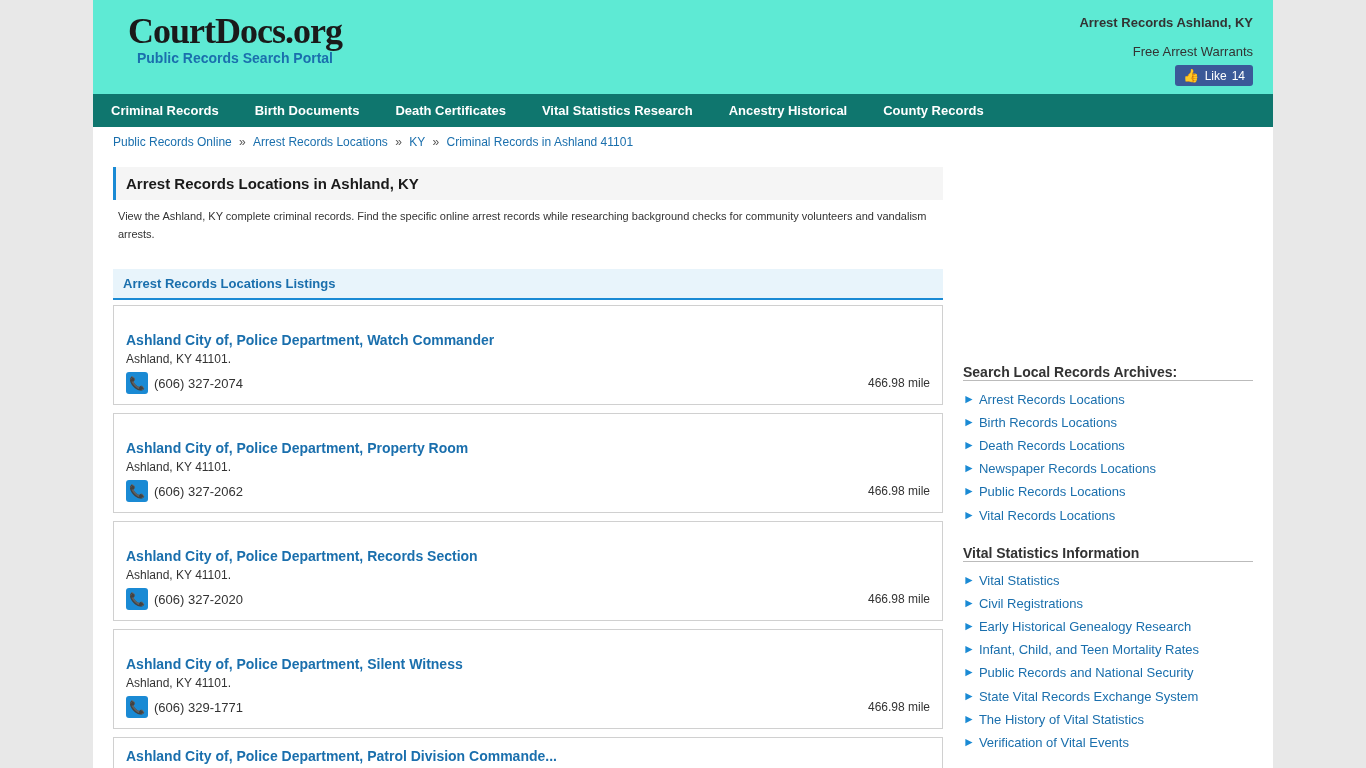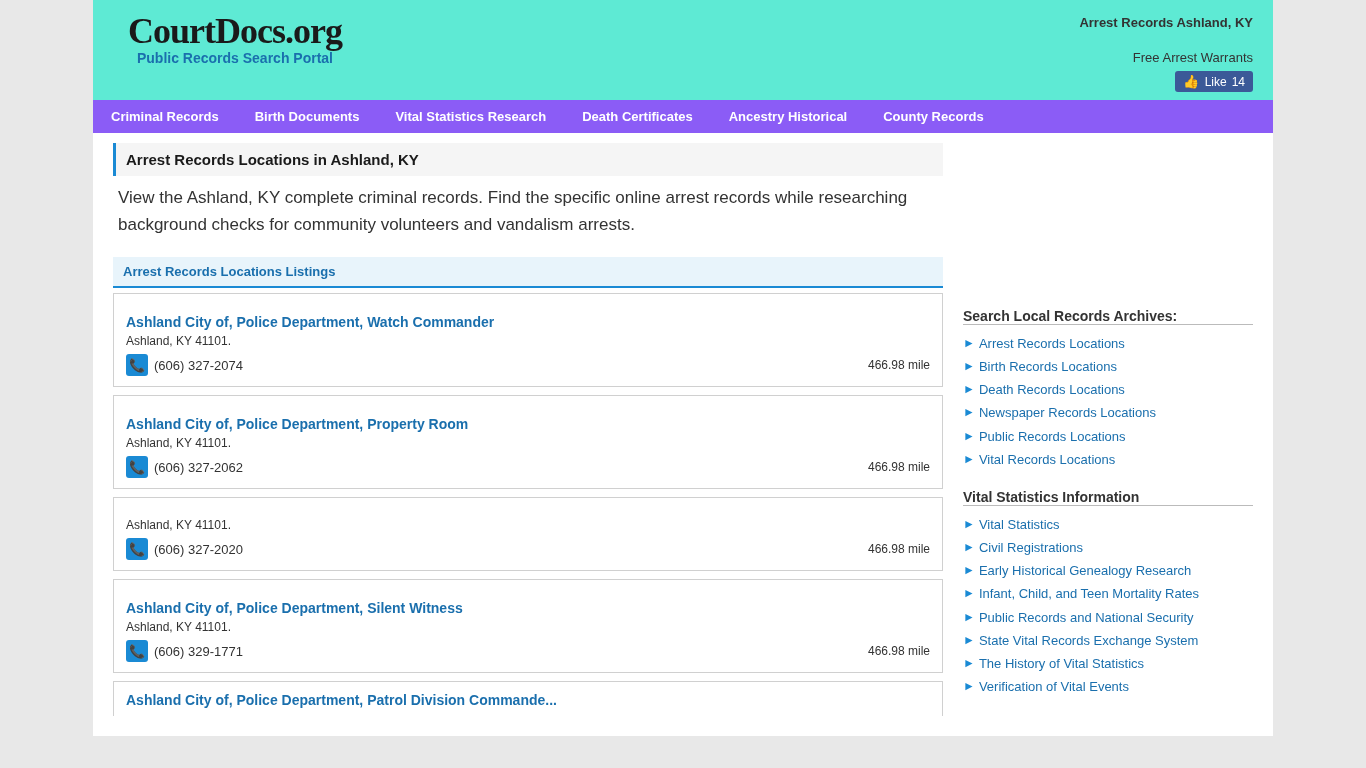--- a/index.html
+++ b/index.html
@@ -41,40 +41,40 @@
     }
     .header-right .arrest-title {
       font-size: 13px;
       color: #333;
       font-weight: bold;
       margin-left: 12px;
     }
     .header-right .free-warrants {
       font-size: 13px;
       color: #333;
-      margin-top: 20px;
+      margin-top: 14px;
     }
     .fb-like-btn {
       display: inline-flex;
       align-items: center;
       margin-top: 6px;
       background: #3b5998;
       color: #fff;
       border-radius: 3px;
       padding: 3px 8px;
       font-size: 12px;
       gap: 5px;
     }
     .fb-like-btn .thumb-icon {
       font-size: 13px;
     }
 
     
     .nav-bar {
-      background: #8b5cf6;
+      background: #0f766e;
       display: flex;
       align-items: flex-start;
     }
     .nav-bar a {
       color: #fff;
       text-decoration: none;
       padding: 9px 18px;
       font-size: 13px;
       font-weight: bold;
       display: block;
@@ -107,43 +107,43 @@
     .page-heading {
       font-size: 15px;
       font-weight: bold;
       color: #1a1a1a;
       margin-bottom: 8px;
       background: #f5f5f5;
       padding: 8px 10px;
       border-left: 3px solid #1a8ad4;
     }
     .page-description {
-      font-size: 17px;
+      font-size: 11px;
       color: #333;
       line-height: 1.6;
-      margin-bottom: 19px;
+      margin-bottom: 26px;
       padding: 0 5px;
     }
 
     
     .listings-header {
       background: #e8f4fb;
       border-bottom: 2px solid #1a8ad4;
       padding: 7px 10px;
       font-size: 13px;
       color: #1a6fad;
       font-weight: bold;
       margin-bottom: 5px;
     }
 
     
     .record-card {
       border: 1px solid #d0d0d0;
       margin-bottom: 8px;
-      padding: 20px 12px 10px 12px;
+      padding: 26px 12px 10px 12px;
       background: #fff;
     }
     .record-card .record-name {
       font-size: 14px;
       color: #1a6fad;
       font-weight: bold;
       text-decoration: none;
       display: block;
       margin-bottom: 4px;
     }
@@ -252,26 +252,28 @@
         <span class="thumb-icon">👍</span>
         <span>Like</span>
         <span>14</span>
       </div>
     </div>
   </div>
 
   <nav class="nav-bar">
   <a href="#">Criminal Records</a>
       <a href="#">Birth Documents</a>
+      <a href="#">Death Certificates</a>
       <a href="#">Vital Statistics Research</a>
-      <a href="#">Death Certificates</a>
       <a href="#">Ancestry Historical</a>
       <a href="#">County Records</a>
     </nav>
 
+  <div class="breadcrumb">
+  <a href="#">Public Records Online</a><span class="sep"> » </span><a href="#">Arrest Records Locations</a><span class="sep"> » </span><a href="#">KY</a><span class="sep"> » </span><a href="#">Criminal Records in Ashland 41101</a></div>
 
   <div class="content-area">
 
     <div class="main-content">
       <div class="page-heading">Arrest Records Locations in Ashland, KY</div>
       <div class="page-description">View the Ashland, KY complete criminal records. Find the specific online arrest records while researching background checks for community volunteers and vandalism arrests.</div>
 
       <div class="listings-header">Arrest Records Locations Listings</div>
 
       <div id="records-container">
@@ -291,20 +293,21 @@
       <div class="record-address">Ashland, KY 41101.</div>
       <div class="record-phone-row">
         <div class="phone-info">
           <div class="phone-icon">📞</div>
           <span class="phone-number">(606)  327-2062</span>
         </div>
         <span class="record-distance">466.98 mile</span>
       </div>
     </div>
           <div class="record-card">
+      <a class="record-name" href="#">Ashland City of, Police Department, Records Section</a>
       <div class="record-address">Ashland, KY 41101.</div>
       <div class="record-phone-row">
         <div class="phone-info">
           <div class="phone-icon">📞</div>
           <span class="phone-number">(606)  327-2020</span>
         </div>
         <span class="record-distance">466.98 mile</span>
       </div>
     </div>
           <div class="record-card">

